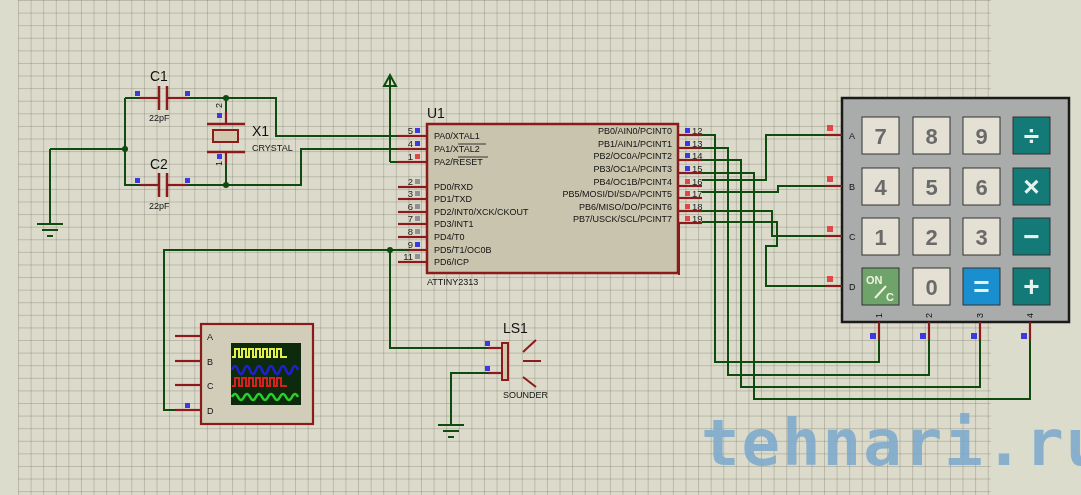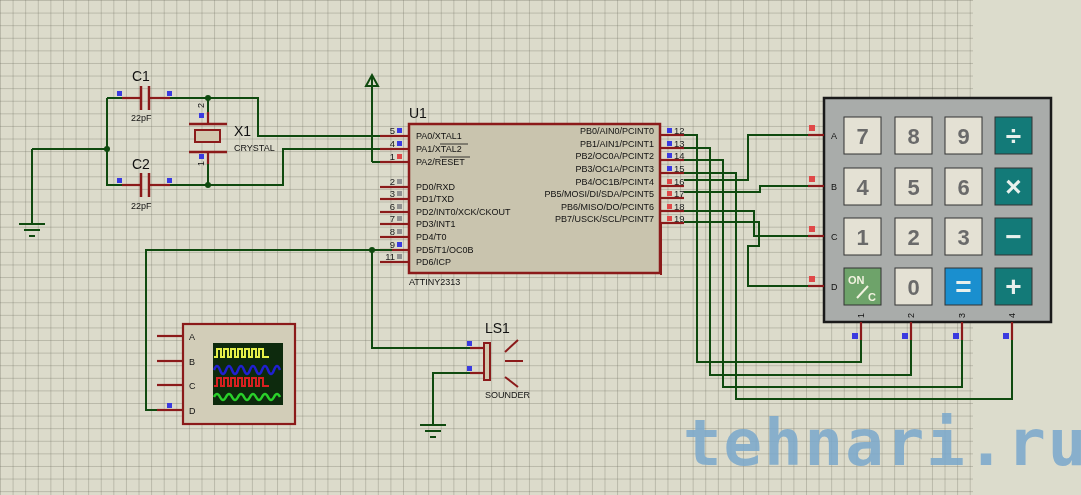--- a/index.html
+++ b/index.html
@@ -1,17 +1,17 @@
 <!DOCTYPE html>
 <html><head>
 <meta charset="utf-8">
 <style>
   html, body { margin:0; padding:0; }
   body { width:1081px; height:495px; overflow:hidden; background:#dcdccc; font-family:"Liberation Sans", sans-serif; }
-  #canvas { position:absolute; left:0; top:0; width:973px; height:495px;
+  #canvas { position:absolute; left:18px; top:0; width:973px; height:495px;
     background-color:#dcdbcb;
     background-image:
       linear-gradient(to right, rgba(120,120,105,0.35) 1px, transparent 1px),
       linear-gradient(to bottom, rgba(120,120,105,0.35) 1px, transparent 1px);
     background-size:12.6px 12.6px;
   }
   svg text { font-family:"Liberation Sans", sans-serif; }
   .wire { stroke:#0f4a0f; stroke-width:2; fill:none; }
   .pin { stroke:#8b1a1a; stroke-width:2.2; fill:none; }
   .lbl { fill:#111; font-size:9px; }

